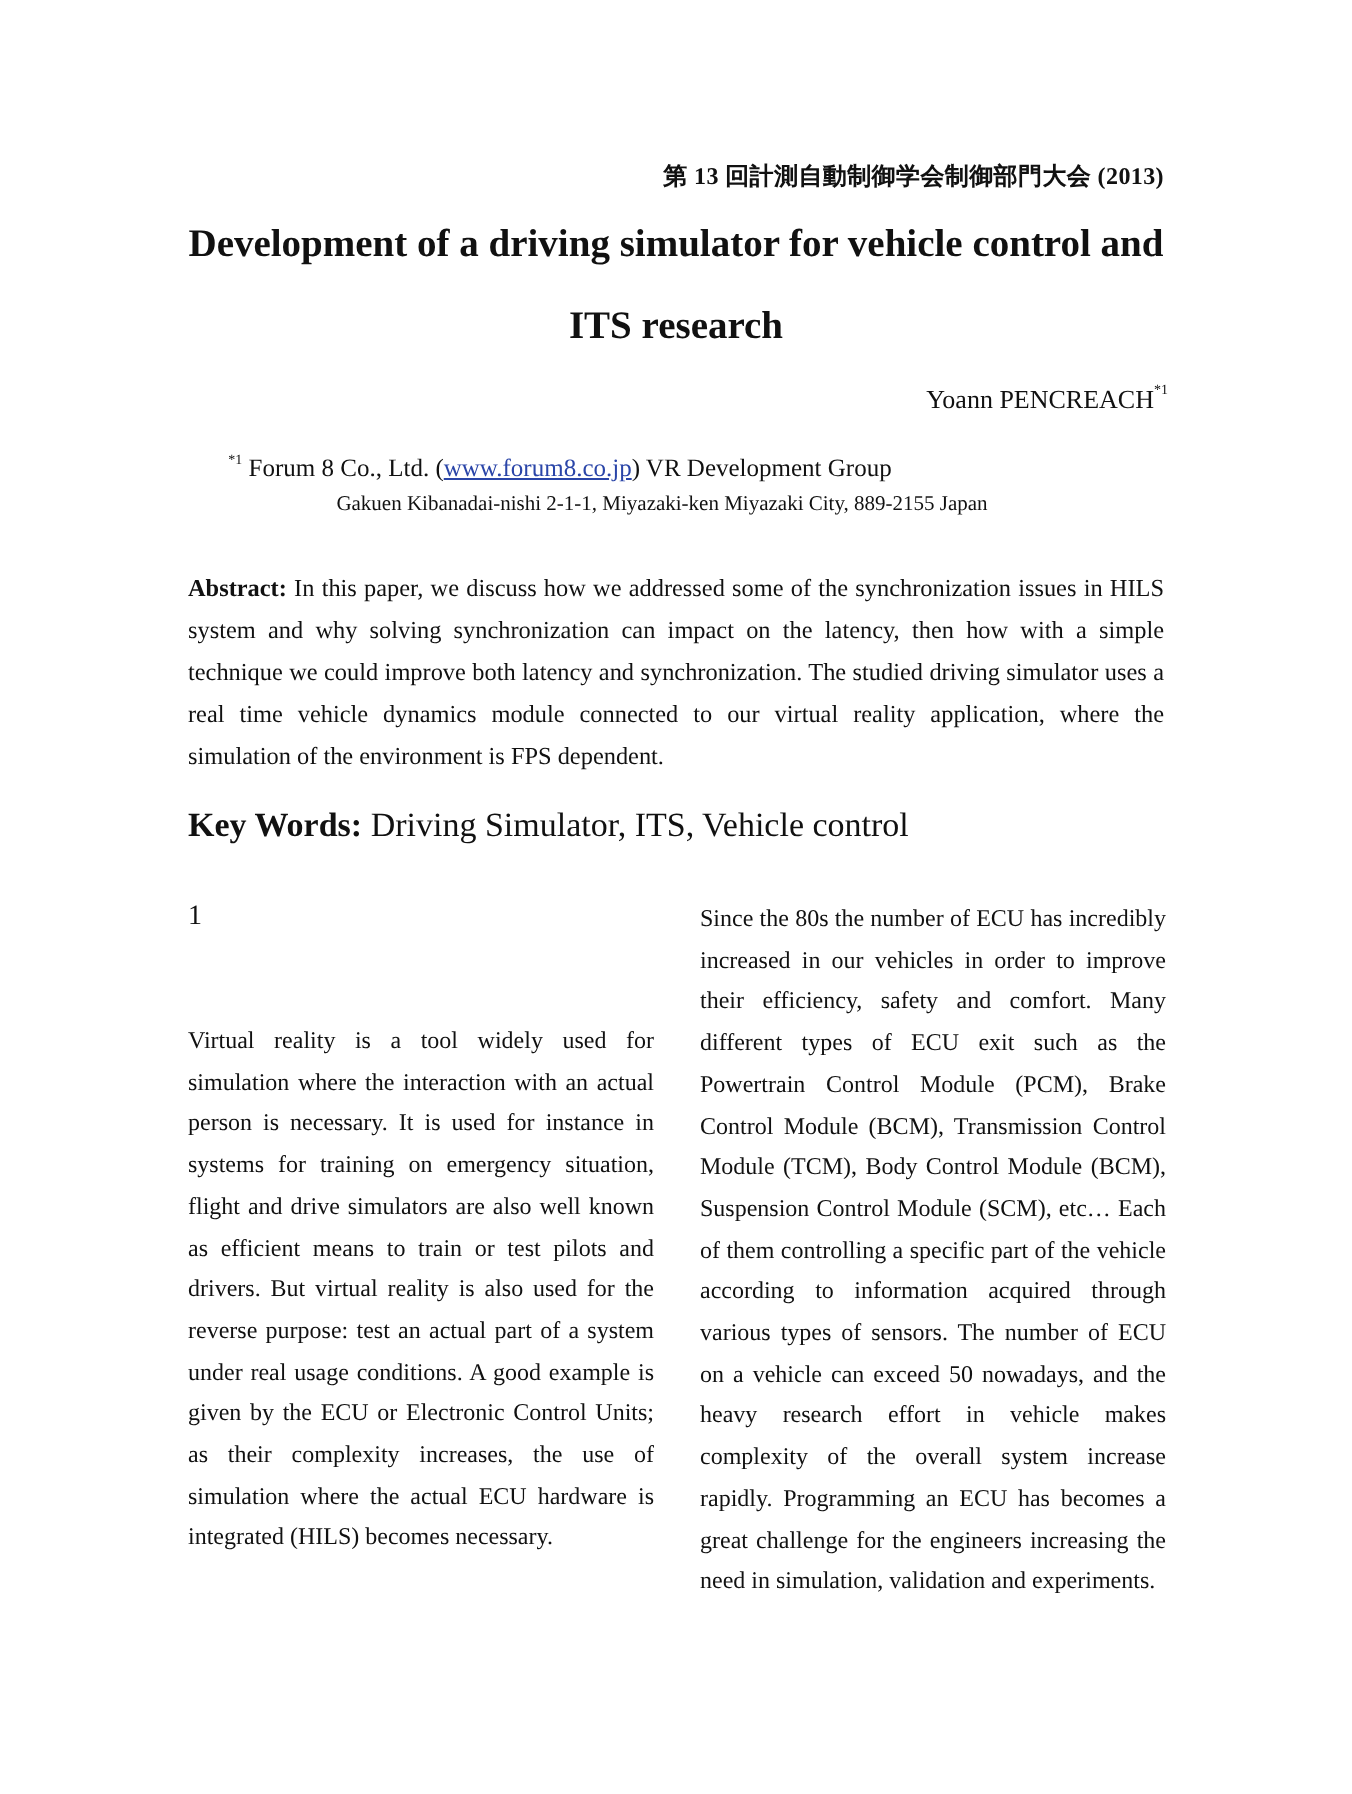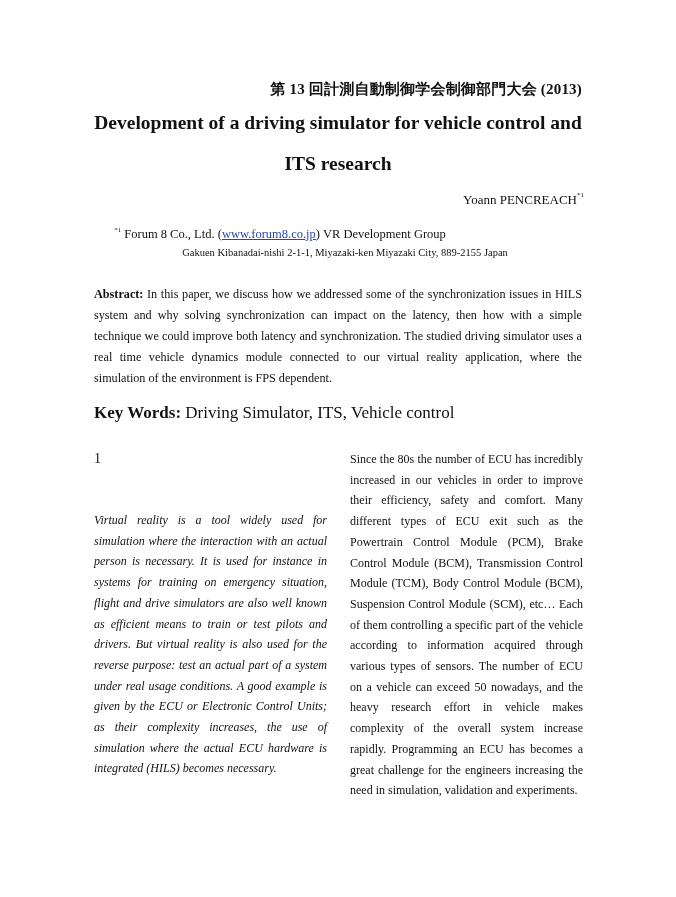--- a/index.html
+++ b/index.html
@@ -12,21 +12,21 @@
     height: 897px;
     position: relative;
     overflow: hidden;
     font-family: "Liberation Serif", "DejaVu Serif", serif;
     color: #111111;
   }
   .conf-header {
     position: absolute;
     top: 80px;
     right: 94px;
-    font-size: 15px;
+    font-size: 12px;
     font-weight: bold;
     letter-spacing: 0.2px;
   }
   .title {
     position: absolute;
     left: 60px;
     width: 556px;
     text-align: center;
     font-size: 19.5px;
     font-weight: bold;
@@ -60,21 +60,20 @@
     color: #2a45a8;
     text-decoration: underline;
   }
   .address {
     position: absolute;
     top: 247px;
     left: 0;
     width: 662px;
     text-align: center;
     font-size: 10.5px;
-    margin-left: 14px;
   }
   .abstract {
     position: absolute;
     top: 284px;
     left: 94px;
     width: 488px;
     font-size: 12.2px;
     line-height: 21px;
     text-align: justify;
   }
@@ -85,21 +84,21 @@
     left: 94px;
     font-size: 17px;
   }
   .col {
     position: absolute;
     width: 233px;
     font-size: 12px;
     line-height: 20.7px;
     text-align: justify;
   }
-  .col-left { left: 94px; top: 510px; font-style: italic; }
+  .col-left { left: 94px; top: 510px; }
   .col-right { left: 350px; top: 449px; }
   .section-heading {
     position: absolute;
     top: 449px;
     left: 94px;
     width: 233px;
     font-size: 14px;
     line-height: 20.5px;
     display: flex;
   }

